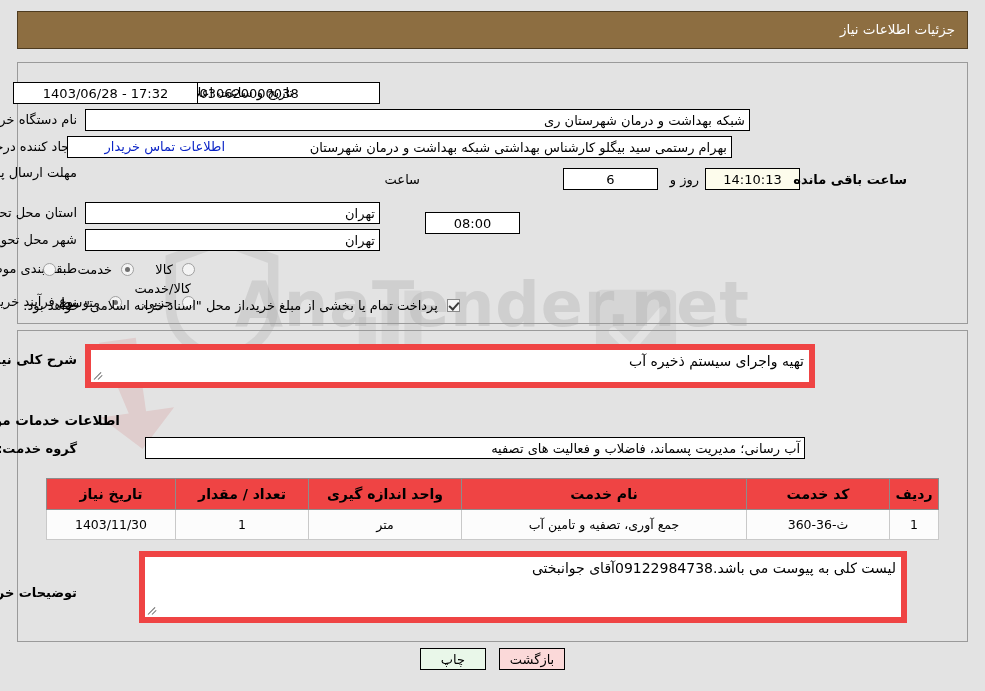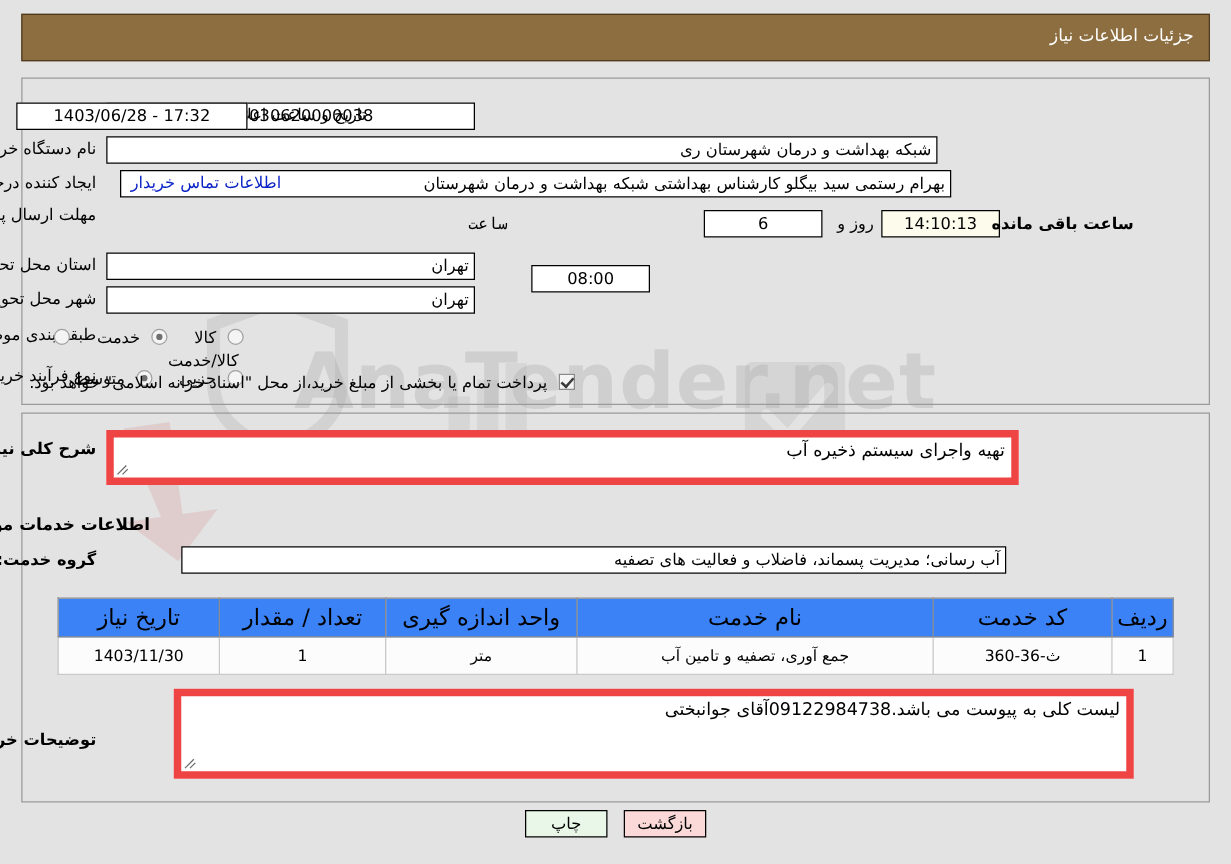--- a/index.html
+++ b/index.html
@@ -206,26 +206,26 @@
   .tbl {
     position: absolute;
     top: 478px;
     right: 46px;
     width: 893px;
     border-collapse: collapse;
     font-size: 12.5px;
     z-index: 4;
   }
   .tbl th {
-    background: #3b82f6;
+    background: #ef4444;
     border: 1px solid #8c8c8c;
     height: 28px;
-    font-weight: normal;
+    font-weight: bold;
     color: #000;
-    font-size: 18px;
+    font-size: 14px;
   }
   .tbl td {
     background: #fcfcfc;
     border: 1px solid #c9c9c9;
     height: 27px;
     text-align: center;
     color: #000;
     font-size: 12.5px;
   }
 
@@ -287,25 +287,25 @@
   <span class="lbl" style="top:85px; right:908px;">شماره نیاز:</span>
   <div class="fld center" style="top:82px; right:605px; width:295px;">1103030620000038</div>
 
   <span class="lbl" style="top:85px; right:692px;">تاریخ و ساعت اعلان عمومی:</span>
   <div class="fld center" style="top:82px; right:787px; width:185px;">17:32 - 1403/06/28</div>
 
   <span class="lbl" style="top:112px; right:908px;">نام دستگاه خریدار:</span>
   <div class="fld right" style="top:109px; right:235px; width:665px;">شبکه بهداشت و درمان شهرستان ری</div>
 
   <span class="lbl" style="top:139px; right:908px;">ایجاد کننده درخواست:</span>
-  <div class="fld right" style="top:136px; right:224px; width:665px;text-align:right;">بهرام رستمی سید بیگلو کارشناس بهداشتی شبکه بهداشت و درمان شهرستان</div>
+  <div class="fld right" style="top:136px; right:253px; width:665px;text-align:right;">بهرام رستمی سید بیگلو کارشناس بهداشتی شبکه بهداشت و درمان شهرستان</div>
   <span class="link" style="top:139px; right:760px;">اطلاعات تماس خریدار</span>
 
   <span class="lbl" style="top:164px; right:908px; line-height:17px; text-align:right;">مهلت ارسال پاسخ: تا تاریخ:</span>
-  <span class="lbl" style="top:172px; right:579px;font-family:Liberation Mono, monospace;">ساعت</span>
+  <span class="lbl" style="top:172px; right:565px;">ساعت</span>
   <div class="fld center" style="top:168px; right:465px; width:95px;margin-top:44px;">08:00</div>
   <div class="fld center" style="top:168px; right:327px; width:95px;">6</div>
   <span class="lbl" style="top:172px; right:286px;">روز و</span>
   <div class="fld center cream" style="top:168px; right:185px; width:95px;">14:10:13</div>
   <span class="lbl" style="top:172px; right:78px;font-weight:bold;">ساعت باقی مانده</span>
 
   <span class="lbl" style="top:205px; right:908px;">استان محل تحویل:</span>
   <div class="fld right" style="top:202px; right:605px; width:295px;">تهران</div>
 
   <span class="lbl" style="top:232px; right:908px;">شهر محل تحویل:</span>

